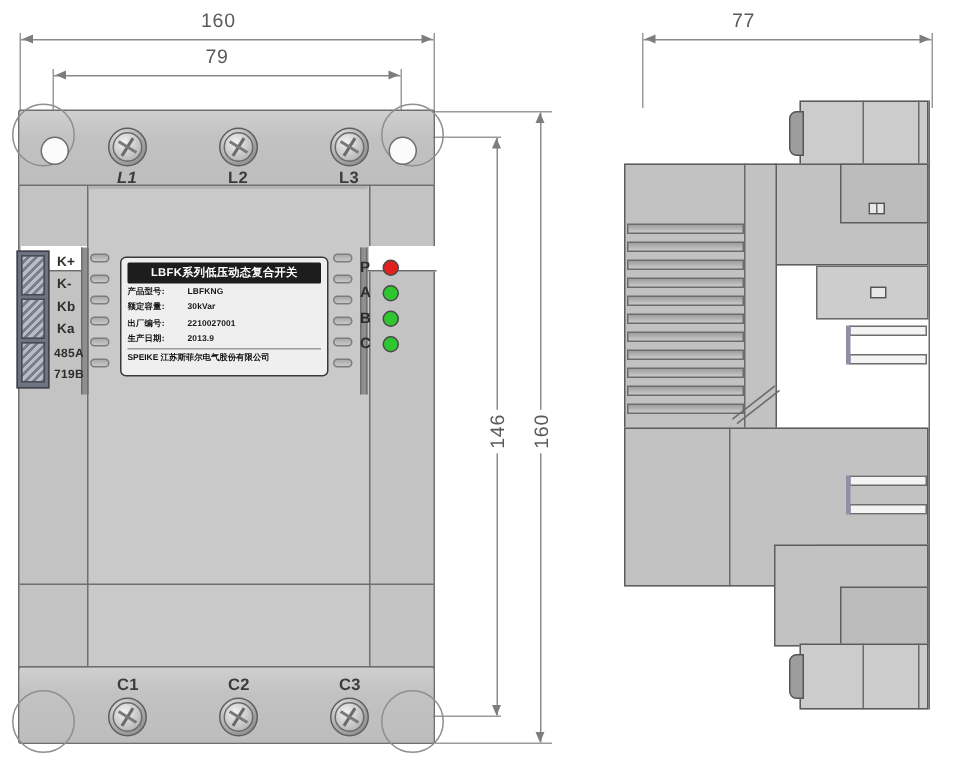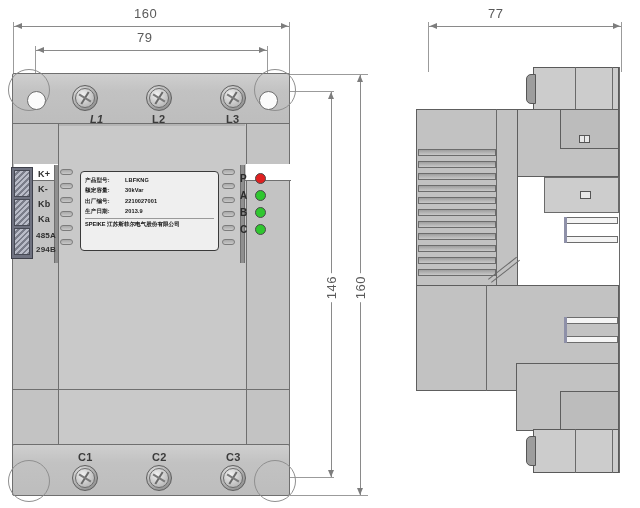--- a/index.html
+++ b/index.html
@@ -211,21 +211,21 @@
         <div class="ring2"></div>
         <div class="slot"></div>
         <div class="slot2"></div>
     </div>
     <div class="screw" style="left:208px;top:12px;">
       <div class="ring"></div>
         <div class="ring2"></div>
         <div class="slot"></div>
         <div class="slot2"></div>
     </div>
-    <div class="termlabel" style="left:78px;top:40px;font-style:italic;">L1</div>
+    <div class="termlabel" style="left:66px;top:40px;font-style:italic;">L1</div>
     <div class="termlabel" style="left:140px;top:40px;">L2</div>
     <div class="termlabel" style="left:214px;top:40px;">L3</div>
 
     <div id="midbody">
       <div class="panelshade" style="left:45px;width:188px;"></div>
       <div class="seam" style="left:45px;"></div>
       <div class="seam" style="left:233px;"></div>
       <div class="panelshade" style="left:46px;top:0;width:186px;height:2px;background:#b4b4b4;"></div>
 
       <div class="seam" style="left:0;top:265px;width:100%;height:1px;"></div>
@@ -260,23 +260,24 @@
       <div class="ventslot" style="top:56px;"></div>
       <div class="ventslot" style="top:70px;"></div>
     </div>
     <div class="ventbar" style="left:228px;top:92px;height:98px;"></div>
 
     <div class="sidelabel" style="left:26px;top:96px;">K+</div>
     <div class="sidelabel" style="left:26px;top:111px;">K-</div>
     <div class="sidelabel" style="left:26px;top:126px;">Kb</div>
     <div class="sidelabel" style="left:26px;top:141px;">Ka</div>
     <div class="sidelabel" style="left:24px;top:158px;font-size:8px;">485A</div>
-    <div class="sidelabel" style="left:24px;top:172px;font-size:8px;">294B</div>
+    <div class="sidelabel" style="left:24px;top:172px;font-size:8px;">719B</div>
 
     <div id="nameplate">
+      <div id="nptitle">LBFK系列低压动态复合开关</div>
       <div class="nprow">
         <span class="k">产品型号:</span><span>LBFKNG</span>
       </div>
       <div class="nprow">
         <span class="k">额定容量:</span><span>30kVar</span>
       </div>
       <div class="nprow">
         <span class="k">出厂编号:</span><span>2210027001</span>
       </div>
       <div class="nprow">

